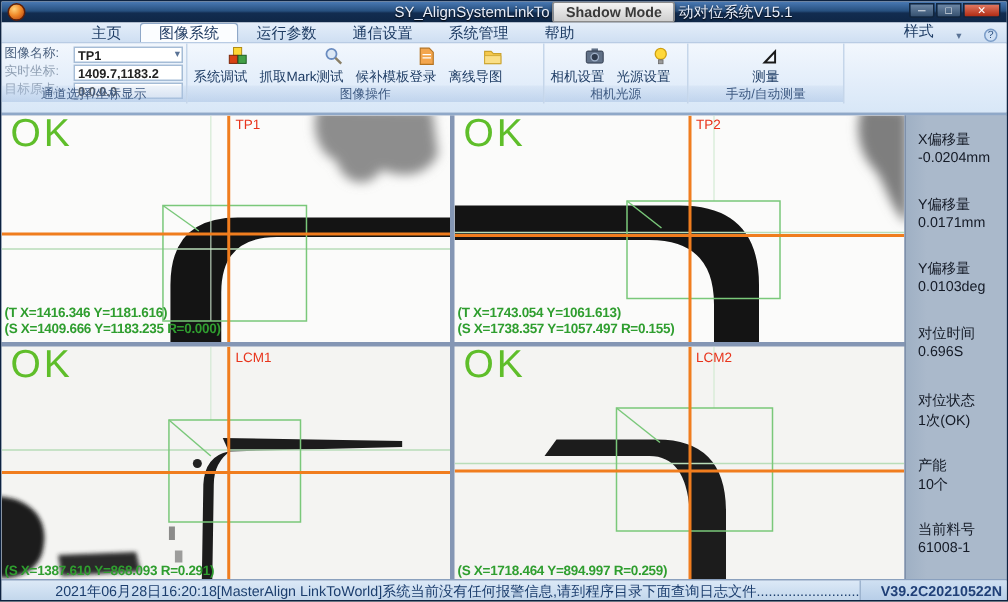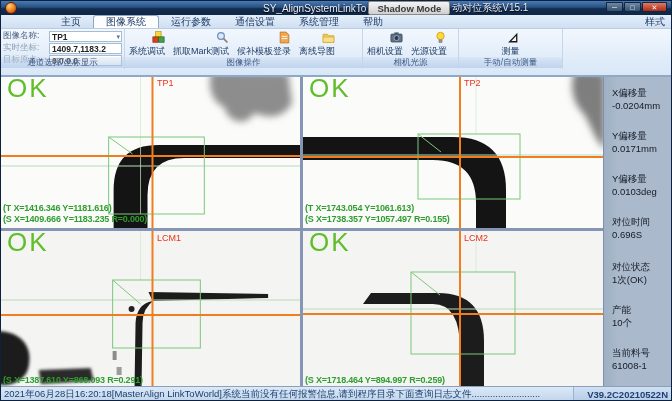--- a/index.html
+++ b/index.html
@@ -27,21 +27,21 @@
   .wbtn{width:17px;height:10px;font-size:7px;line-height:9px;text-align:center;color:#fff;
     background:linear-gradient(180deg,#6d87a5,#35506f);border:1px solid #12263e;border-radius:0 0 2px 2px;cursor:default;}
   .wbtn.close{width:25px;background:linear-gradient(180deg,#e27a63,#b02a12);}
 
   
   .menubar{position:absolute;left:0;top:14px;width:672px;height:14px;display:flex;align-items:stretch;
     background:linear-gradient(180deg,#e4eefa,#cfdff2);border-bottom:1px solid #b9cce4;}
   .mitem{padding:0 12px;font-size:10px;color:#1e3c64;display:flex;align-items:center;cursor:default;}
   .mitem.first{margin-left:48px;}
   .mitem.active{background:#fbfdff;border:1px solid #8fa8c8;border-bottom:none;border-radius:3px 3px 0 0;color:#1a365e;}
-  .menubar-right{margin-left:auto;display:flex;align-items:flex-end;gap:15px;padding-right:8px;font-size:10px;color:#1e3c64;flex-direction:column;}
+  .menubar-right{margin-left:auto;display:flex;align-items:flex-end;gap:15px;padding-right:8px;font-size:10px;color:#1e3c64;}
   .help-dot{width:9px;height:9px;border-radius:50%;background:#cfe0f4;border:1px solid #7a9cc8;
     font-size:7px;line-height:8px;text-align:center;color:#2a4f80;}
 
   
   .ribbon{position:absolute;left:0;top:28px;width:672px;height:48px;display:flex;
     background:linear-gradient(180deg,#f2f7fd 0%,#e2edfa 60%,#d8e7f7 100%);border-bottom:2px solid #8fa8c8;}
   .rgroup{position:relative;height:40px;border-right:1px solid #c5d6ea;display:flex;flex-direction:column;}
   .gcap{position:absolute;left:0;right:0;bottom:1px;height:11px;text-align:center;font-size:8.5px;color:#3e5a82;
     background:linear-gradient(180deg,rgba(190,210,235,.25),rgba(170,195,228,.55));}
   .fields-group{width:124px;padding:1px 2px;}
@@ -70,21 +70,21 @@
   
   .sidebar{position:absolute;left:602px;top:0;width:70px;height:309px;
     background:linear-gradient(90deg,#9fb0c4,var(--sidebar-bg) 20%);border-left:1px solid #7e90aa;}
   .sitem{position:absolute;left:8px;width:60px;}
   .slabel{font-size:9.5px;color:#141a26;white-space:nowrap;}
   .svalue{font-size:9.5px;color:#141a26;white-space:nowrap;}
 
   
   .statusbar{position:absolute;left:0;top:385px;width:672px;height:16px;display:flex;align-items:center;
     background:linear-gradient(180deg,#dce9f7,#bfd4ea);border-top:1px solid #8aa0be;font-size:9.5px;color:var(--status-text);}
-  .smsg{padding-left:3px;white-space:nowrap;overflow:hidden;flex:1;}
+  .smsg{padding-left:3px;white-space:nowrap;overflow:hidden;flex:1;text-align:right;}
   .sversion{width:100px;text-align:right;padding-right:5px;border-left:1px solid #9db4cf;
     background:linear-gradient(180deg,#cfe0f2,#b4cbe6);font-weight:bold;color:#1f3f77;height:100%;line-height:15px;}
 </style>
 </head>
 <body>
 
 <div class="window">
 
   <div class="titlebar">
     <div class="orb"></div>

